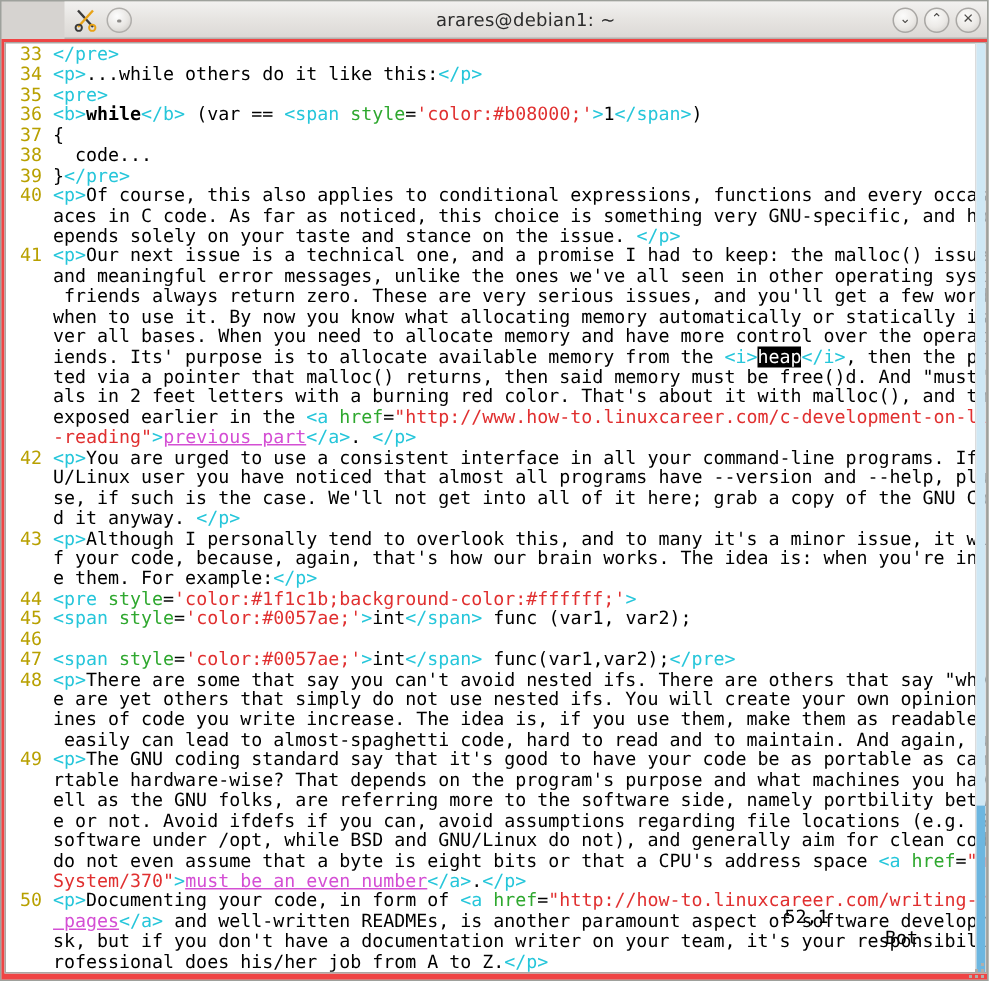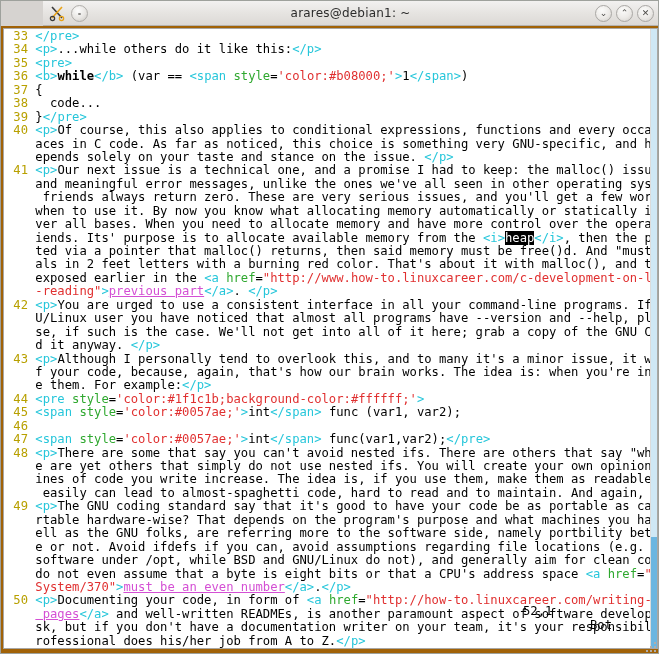--- a/index.html
+++ b/index.html
@@ -87,21 +87,21 @@
     color: #4d4b48;
     font-family: "DejaVu Sans", sans-serif;
   }
 
   
   #term-wrap {
     position: relative;
     height: 627px;
     box-sizing: border-box;
     padding: 2px 20px 4px 2px;
-    background: #a16207;
+    background: #ef4444;
   }
   #terminal {
     position: relative;
     width: 655px;
     height: 621px;
     box-sizing: border-box;
     background: #ffffff;
     border: 1px solid #a9a7a4;
     overflow: hidden;
   }

